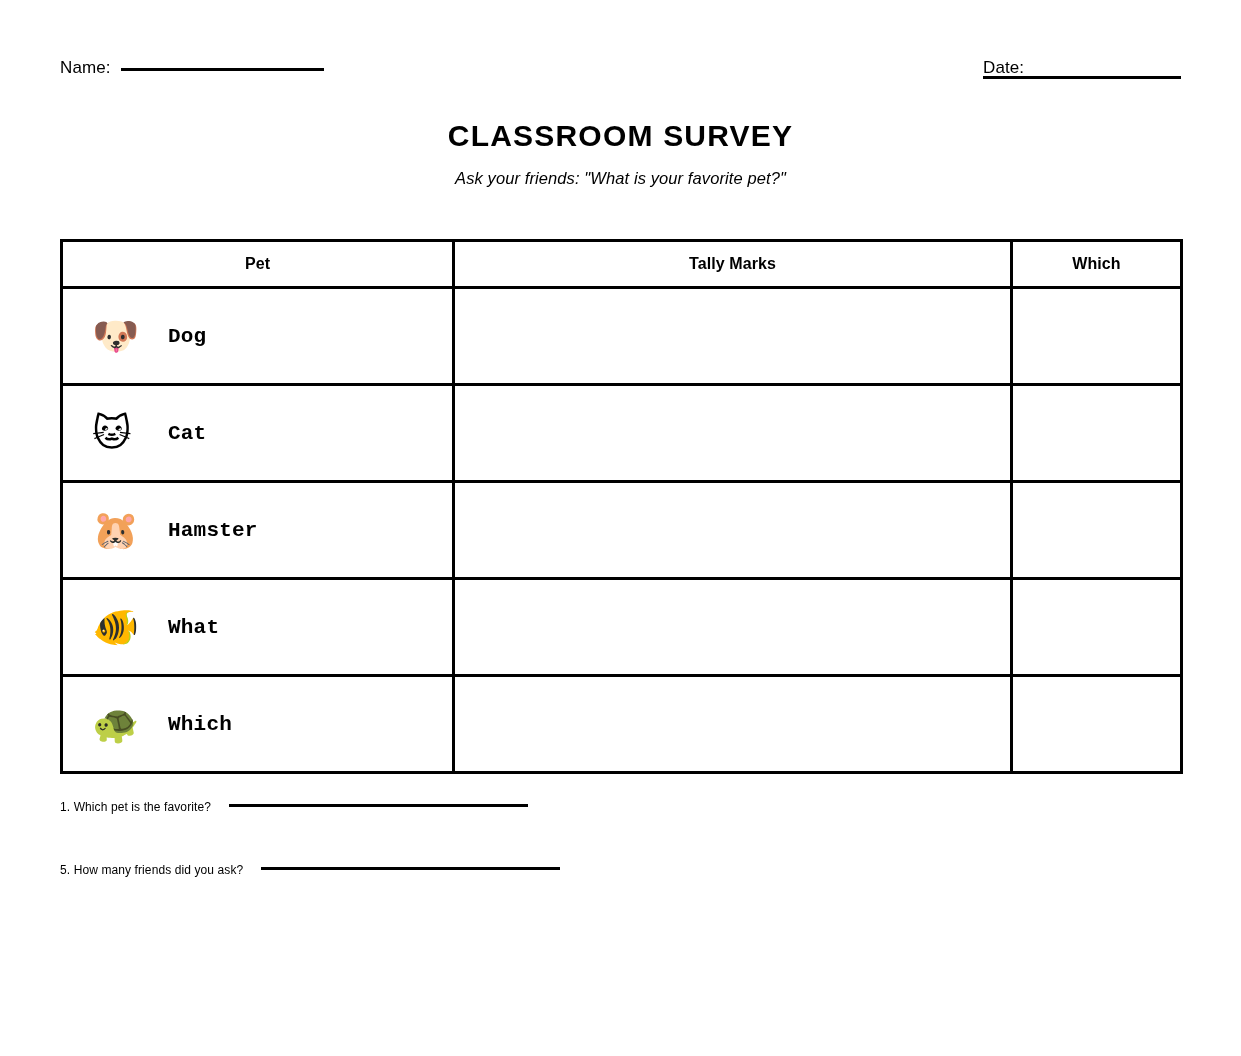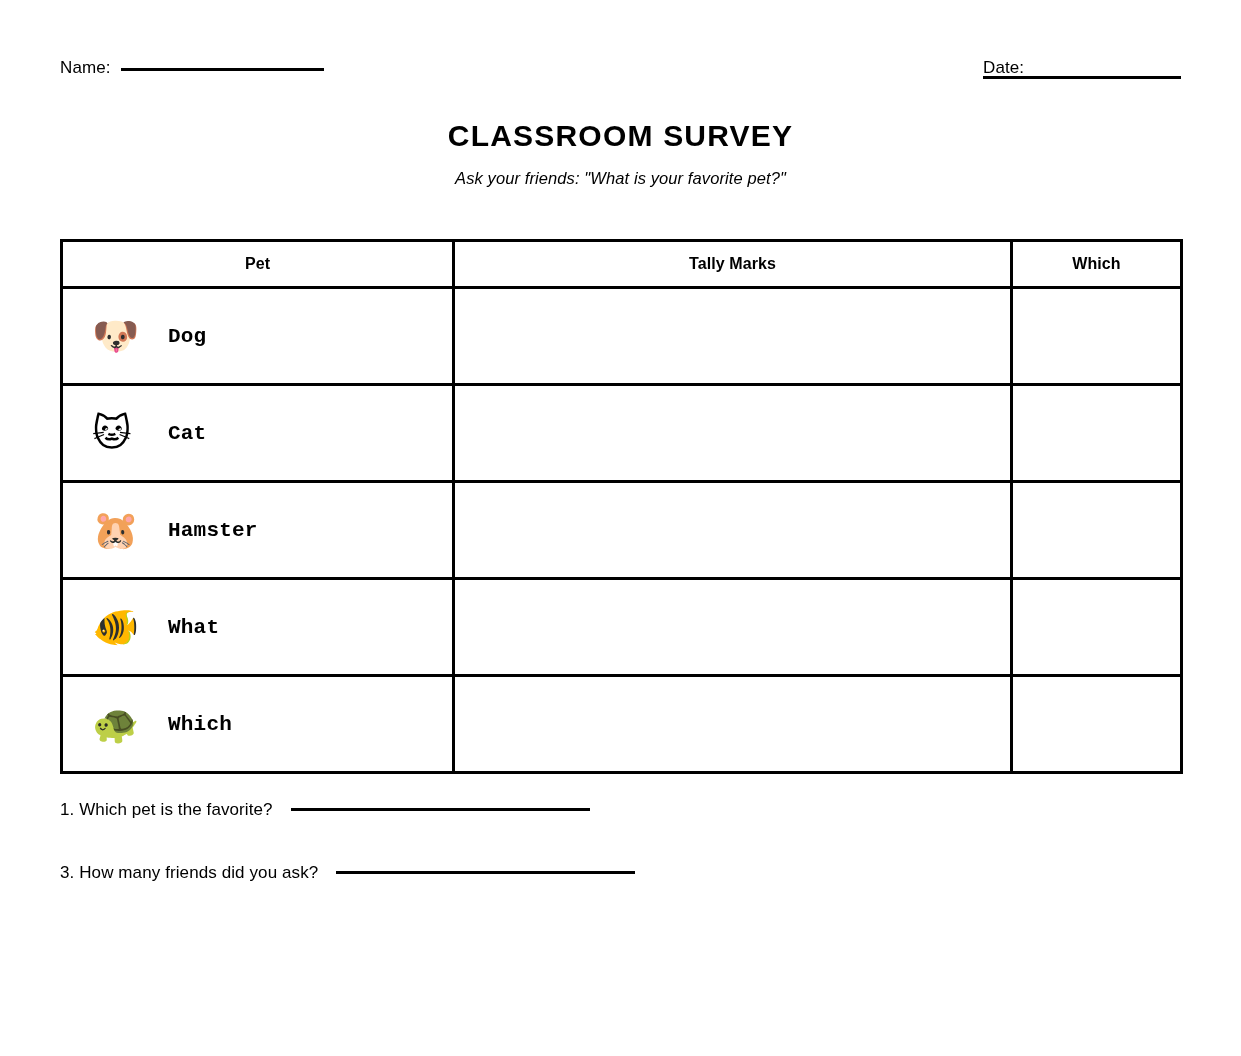--- a/index.html
+++ b/index.html
@@ -139,21 +139,21 @@
     top: 800px;
     width: 1120px;
   }
   .question {
     display: flex;
     align-items: baseline;
     height: 63px;
     white-space: nowrap;
   }
   .q-text {
-    font-size: 17px;
+    font-size: 12px;
     letter-spacing: .1px;
   }
   .q-rule {
     display: inline-block;
     height: 0;
     border-bottom: 3px solid #000;
     margin-left: 18px;
     position: relative;
     top: -4px;
   }
@@ -254,18 +254,18 @@
 
     </tbody>
   </table>
 
   <div class="questions">
     <div class="question">
       <span class="q-text">1. Which pet is the favorite?</span>
       <span class="q-rule q-rule-1"></span>
     </div>
     <div class="question">
-      <span class="q-text">3. How many friends did you ask?</span>
+      <span class="q-text">5. How many friends did you ask?</span>
       <span class="q-rule q-rule-3"></span>
     </div>
   </div>
 
 </div>
 
 </body></html>

